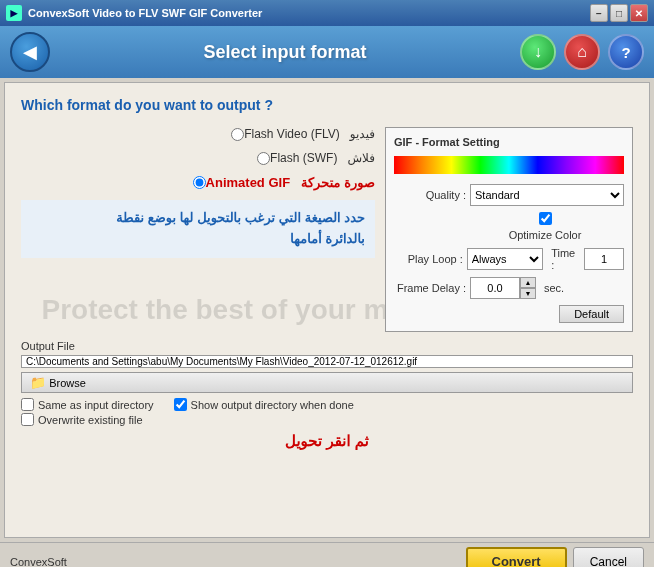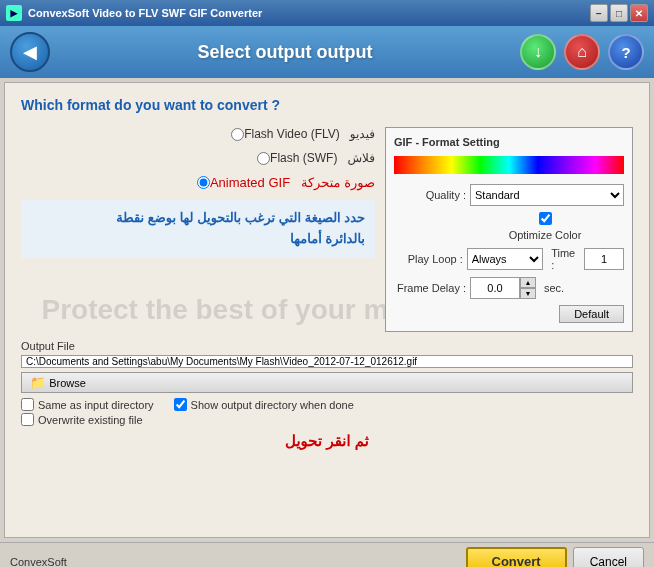--- a/index.html
+++ b/index.html
@@ -101,21 +101,21 @@
     .radio-group { margin-bottom: 4px; }
     .radio-item {
       display: flex;
       align-items: center;
       margin-bottom: 10px;
       gap: 0;
       direction: rtl;
     }
     .radio-item input[type=radio] { margin: 0; cursor: pointer; }
     .radio-label { font-size: 12px; color: #333; }
-    .radio-label.arabic { font-size: 13px; color: #cc0000; font-weight: normal; direction: rtl; }
+    .radio-label.arabic { font-size: 13px; color: #cc0000; font-weight: bold; direction: rtl; }
     .radio-label.selected { color: #cc0000; }
 
     .instruction-box {
       background: #e8f0f8;
       border: none;
       padding: 8px 10px;
       margin-top: 8px;
       direction: rtl;
       color: #1a5fb0;
       font-size: 13px;
@@ -289,38 +289,38 @@
     <div class="title-btn">−</div>
     <div class="title-btn">□</div>
     <div class="title-btn close">✕</div>
   </div>
 </div>
 
 <div class="header-bar">
   <div class="back-btn">
     <span>◀</span>
   </div>
-  <div class="header-title">Select output output</div>
+  <div class="header-title">Select input format</div>
   <div class="header-icons">
     <div class="header-icon-btn green">
       <span style="color:white;font-size:16px;font-weight:bold;">↓</span>
     </div>
     <div class="header-icon-btn red">
       <span style="color:white;font-size:16px;">⌂</span>
     </div>
     <div class="header-icon-btn blue">
       <span style="color:white;font-size:15px;font-weight:bold;">?</span>
     </div>
   </div>
 </div>
 
 <div class="main-content">
   <div class="watermark">Protect the best of your memories for less!</div>
   <div class="content-inner">
-    <div class="question-label">Which format do you want to convert ?</div>
+    <div class="question-label">Which format do you want to output ?</div>
 
     <div class="two-col">
 
       <div class="left-col">
         <div class="radio-group">
 
           <div class="radio-item">
             <span class="radio-label">فيديو &nbsp; Flash Video (FLV)</span>
             <input type="radio" name="format" style="">
           </div>

